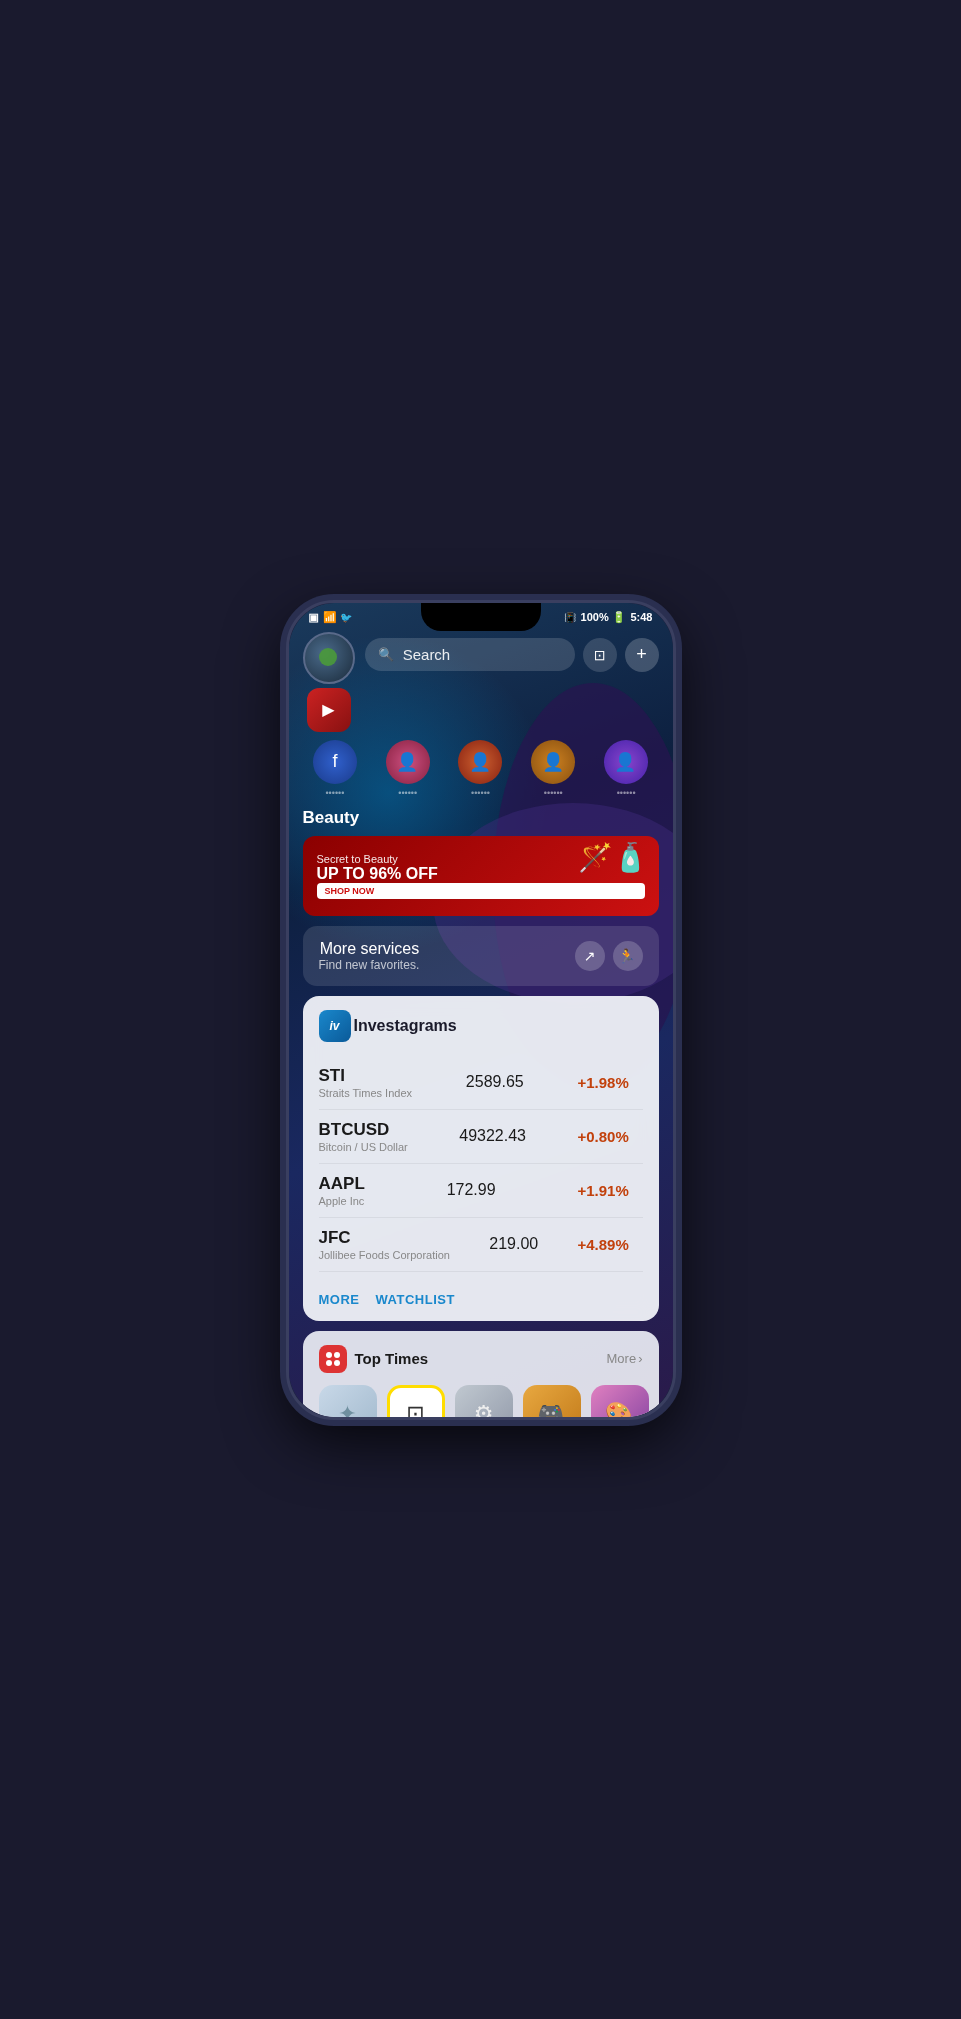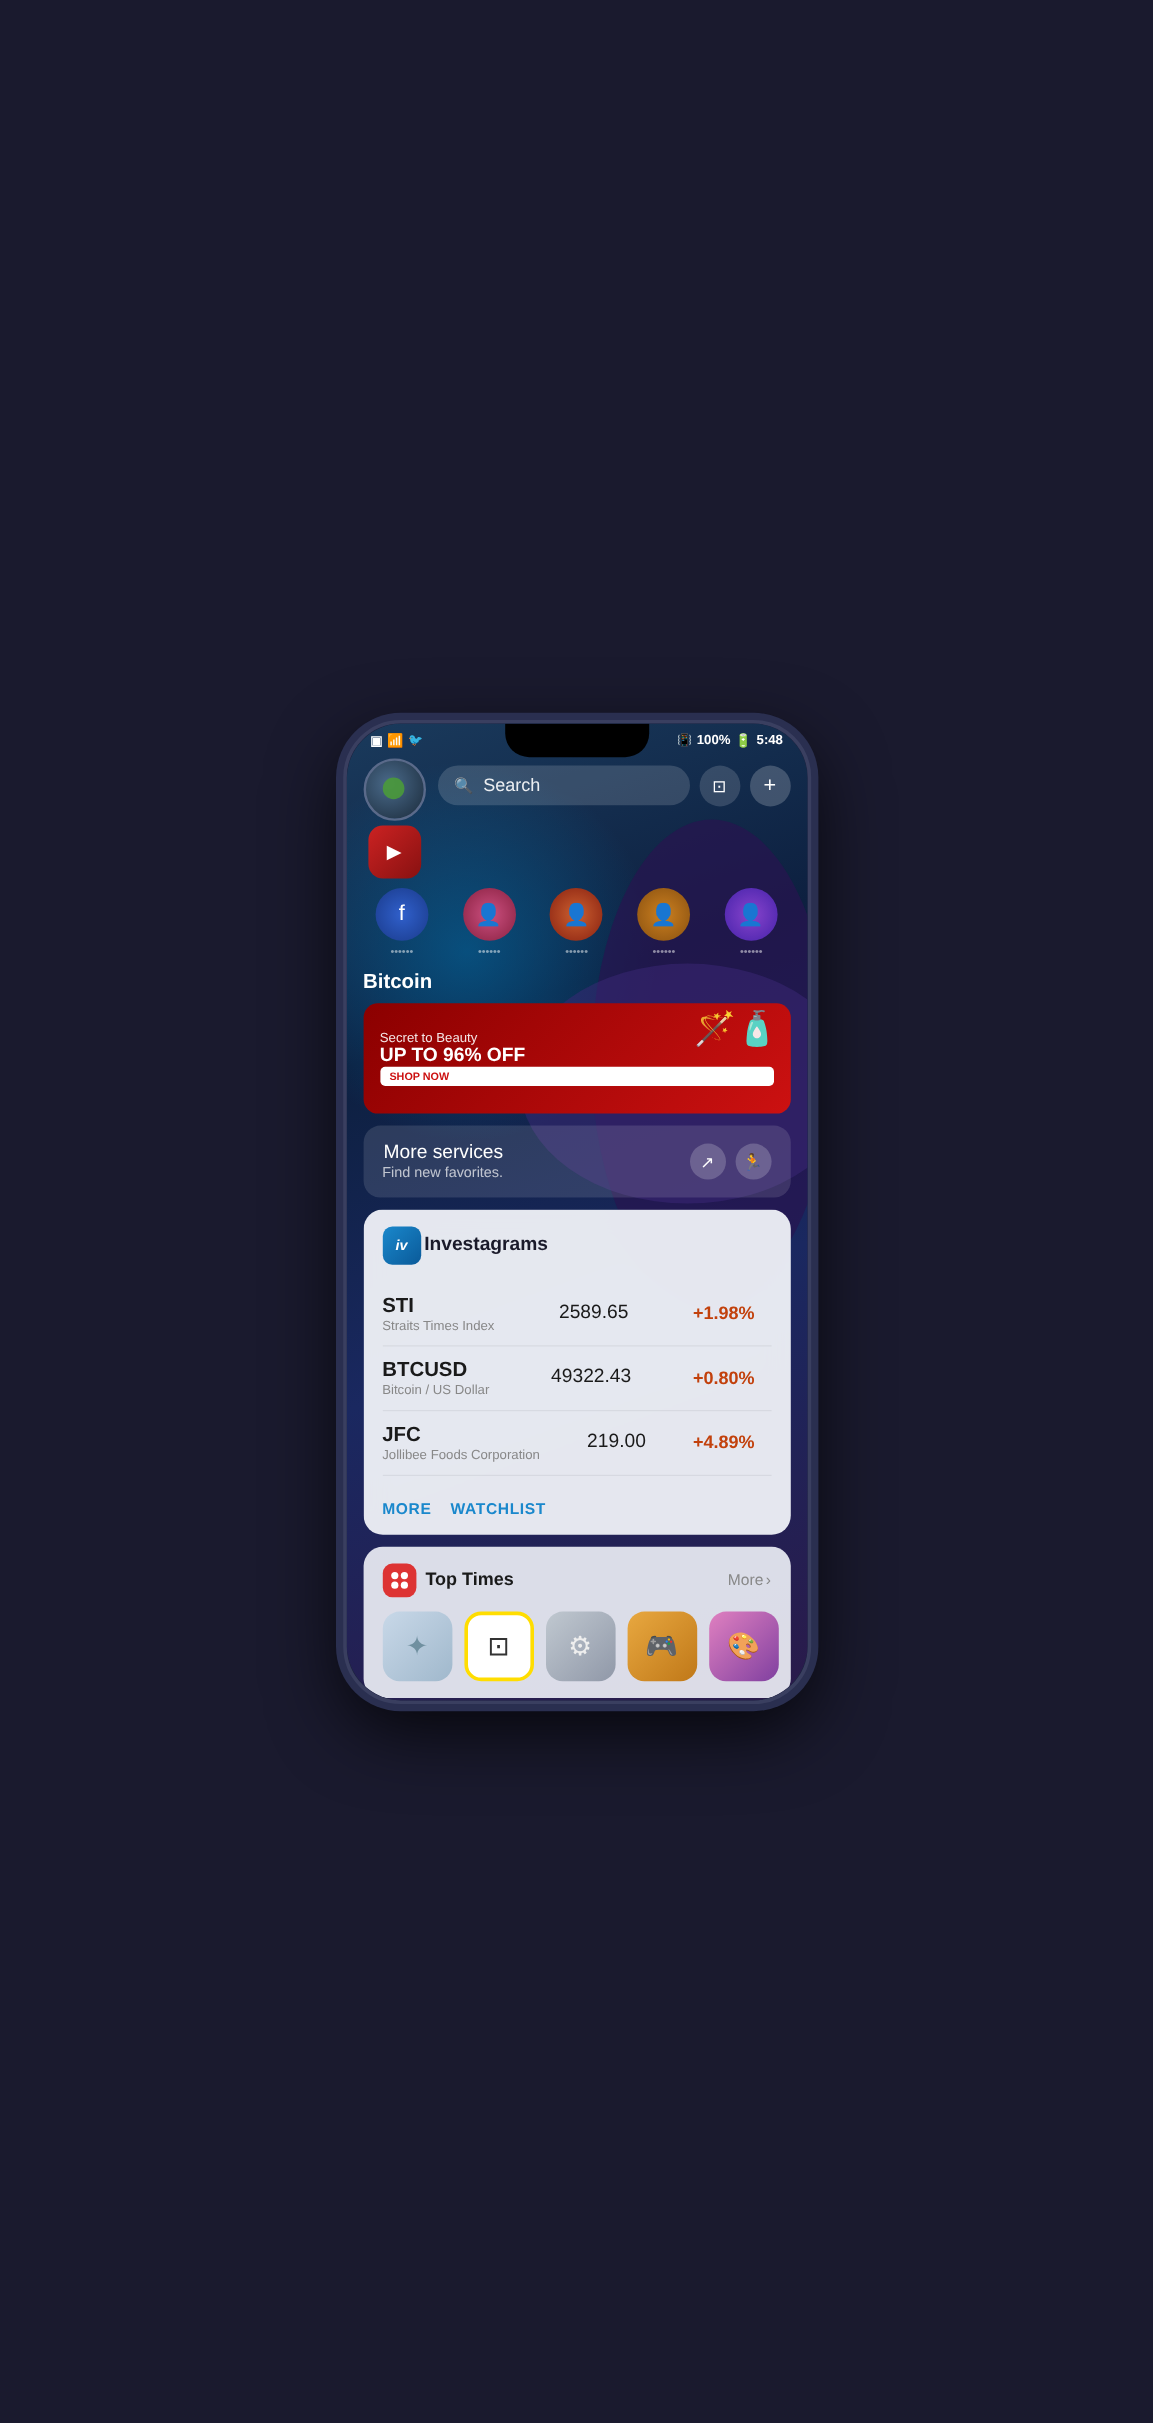--- a/index.html
+++ b/index.html
@@ -182,21 +182,21 @@
     .friend-avatar.blue { background: radial-gradient(circle, #3060cc, #1a3a8a); }
     .friend-avatar.pink { background: radial-gradient(circle, #cc5080, #882040); }
     .friend-avatar.multi { background: radial-gradient(circle, #cc6030, #882010); }
     .friend-avatar.orange { background: radial-gradient(circle, #cc8020, #885010); }
     .friend-name { color: rgba(255,255,255,0.5); font-size: 9px; text-align: center; width: 50px; overflow: hidden; text-overflow: ellipsis; white-space: nowrap; }
     
     .moments-section { margin-top: 10px; }
     .moments-title { color: white; font-size: 17px; font-weight: 700; margin-bottom: 8px; }
     .banner-ad {
       width: 100%;
-      height: 92px;
+      height: 80px;
       background: linear-gradient(135deg, #8b0000, #cc1111);
       border-radius: 12px;
       display: flex;
       align-items: center;
       padding: 10px 14px;
       gap: 10px;
       position: relative;
       overflow: hidden;
     }
     .banner-text { flex: 1; }
@@ -402,21 +402,21 @@
         </div>
         <div class="friend-item">
           <div class="friend-avatar" style="background:radial-gradient(circle,#8844cc,#4422aa);">
             <span style="color:white;font-size:18px;">👤</span>
           </div>
           <span class="friend-name">••••••</span>
         </div>
       </div>
 
       <div class="moments-section">
-        <div class="moments-title">Bitcoin</div>
+        <div class="moments-title">Beauty</div>
         <div class="banner-ad">
           <div class="banner-text">
             <div class="line1">Secret to Beauty</div>
             <div class="line2">UP TO 96% OFF</div>
             <div class="banner-btn">SHOP NOW</div>
           </div>
           <div class="banner-img">🪄🧴</div>
         </div>
       </div>
 
@@ -454,20 +454,28 @@
 
         <div class="stock-row">
           <div class="stock-left">
             <div class="stock-ticker">BTCUSD</div>
             <div class="stock-name">Bitcoin / US Dollar</div>
           </div>
           <div class="stock-price">49322.43</div>
           <div class="stock-change">+0.80%</div>
         </div>
 
+        <div class="stock-row">
+          <div class="stock-left">
+            <div class="stock-ticker">AAPL</div>
+            <div class="stock-name">Apple Inc</div>
+          </div>
+          <div class="stock-price">172.99</div>
+          <div class="stock-change">+1.91%</div>
+        </div>
 
         <div class="stock-row">
           <div class="stock-left">
             <div class="stock-ticker">JFC</div>
             <div class="stock-name">Jollibee Foods Corporation</div>
           </div>
           <div class="stock-price">219.00</div>
           <div class="stock-change">+4.89%</div>
         </div>
 

